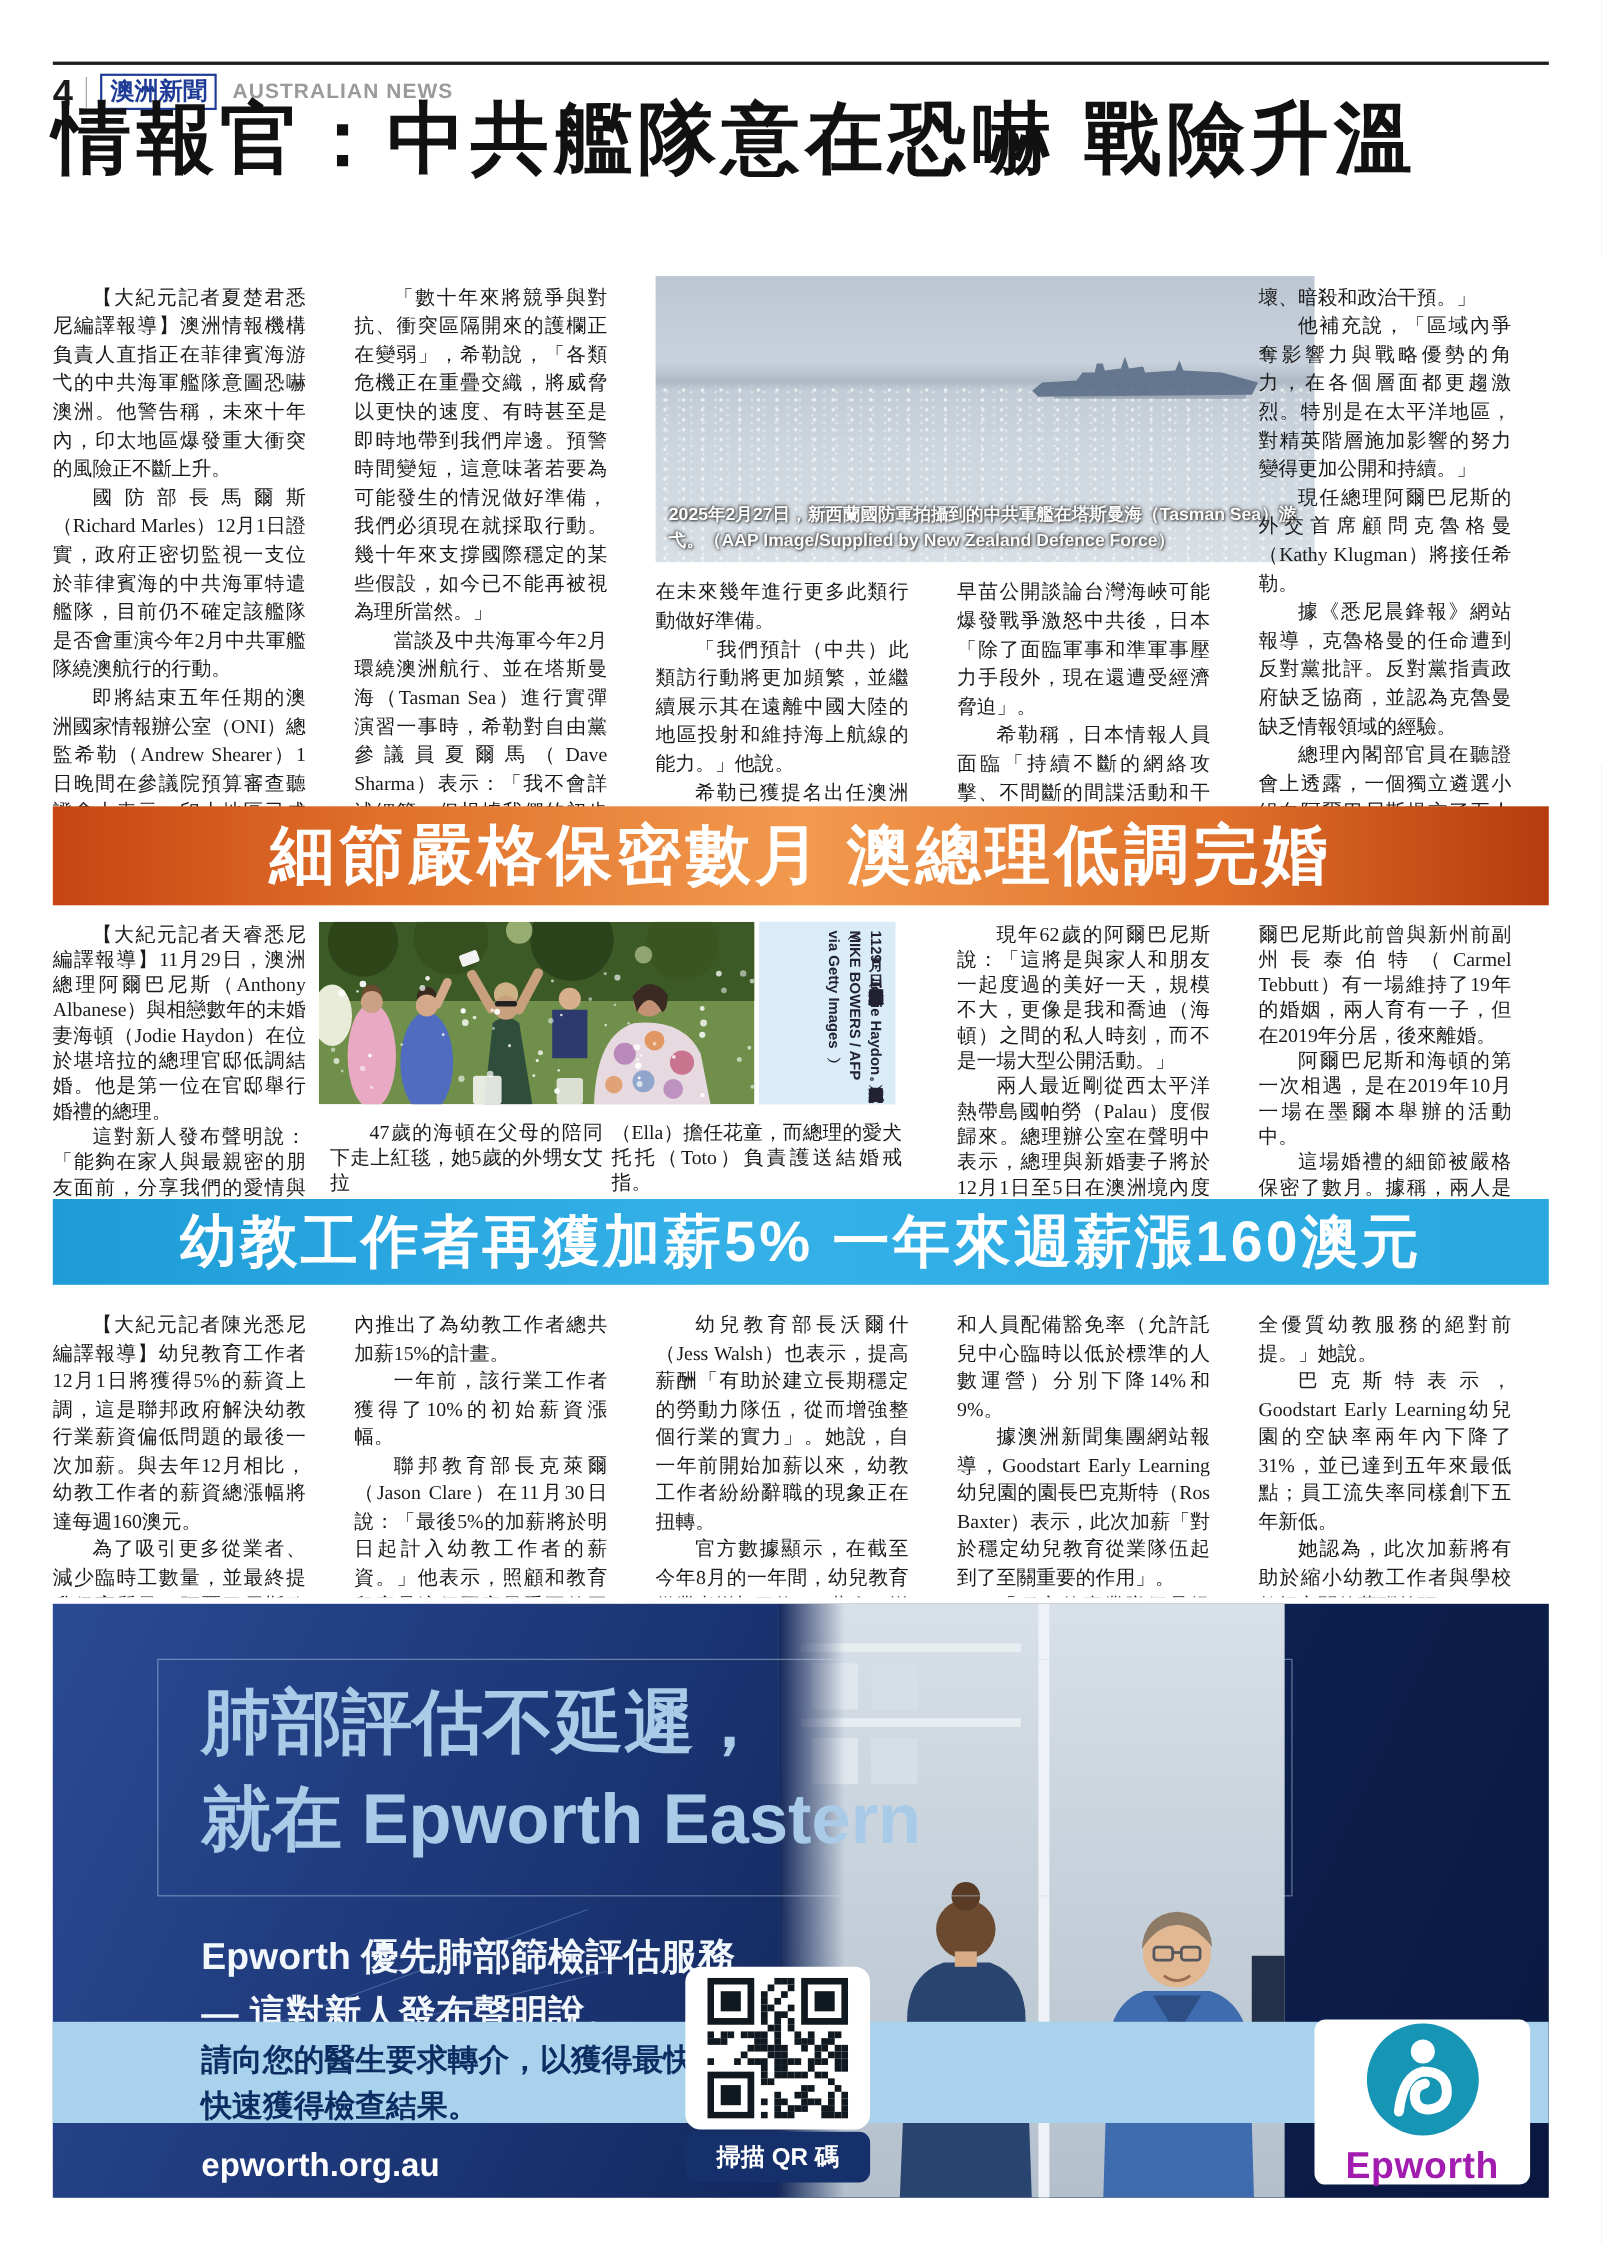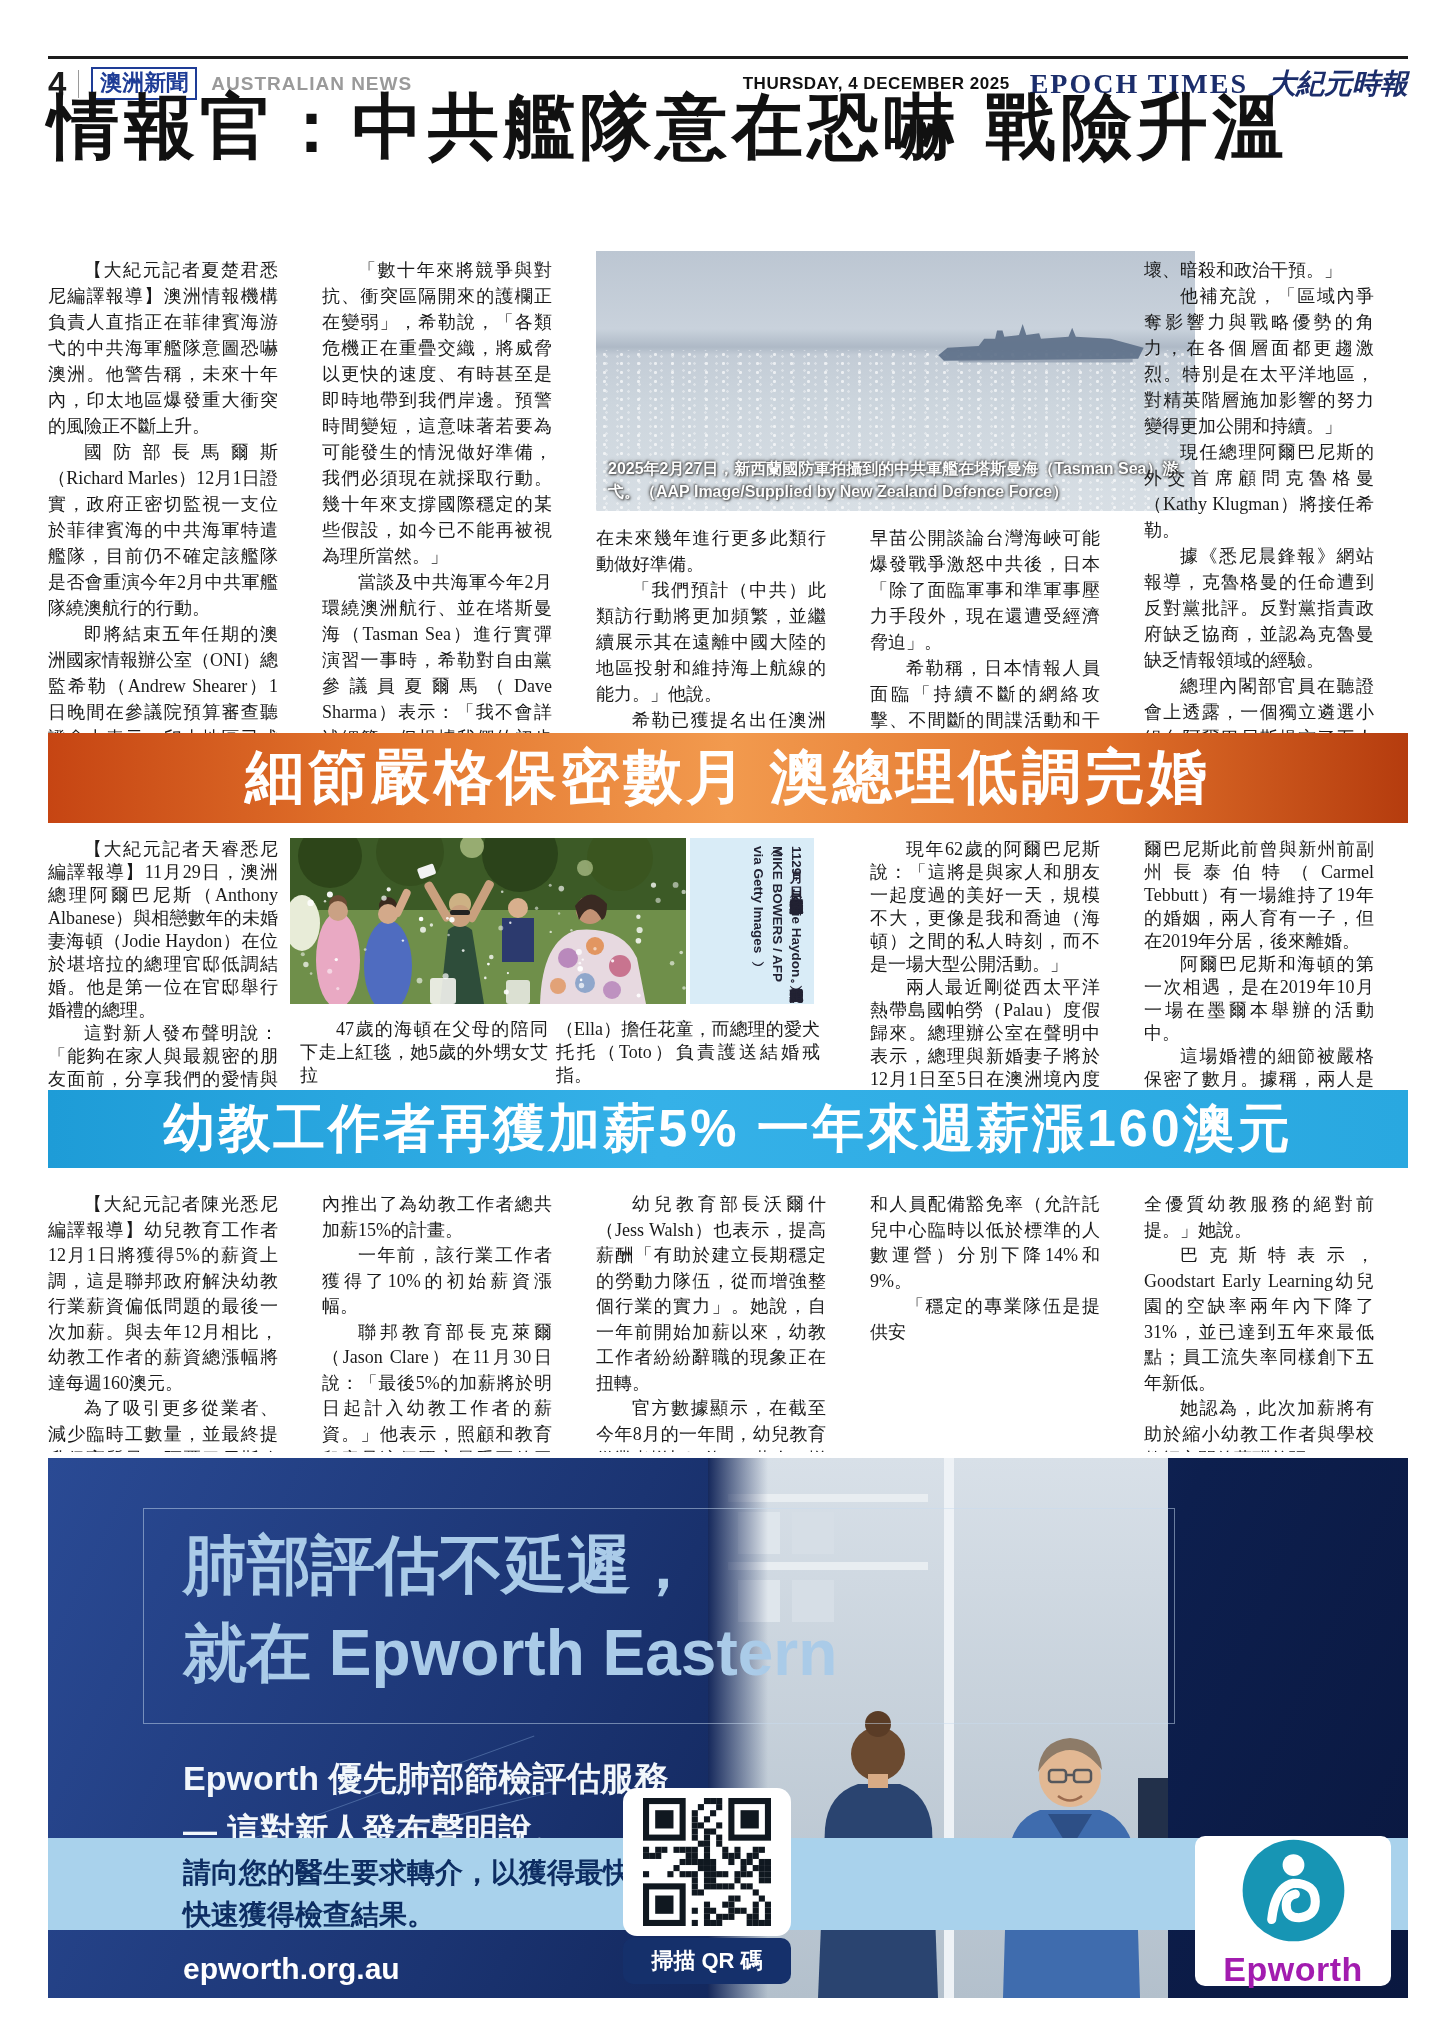--- a/index.html
+++ b/index.html
@@ -97,25 +97,20 @@
 </head>
 <body>
 
 <div class="page">
 
   <div class="header">
     <span class="pageno">4</span>
     <span class="vdiv"></span>
     <span class="section-zh">澳洲新聞</span>
     <span class="section-en">AUSTRALIAN NEWS</span>
-    <span class="header-right">
-      <span class="issue-date">THURSDAY,  4 DECEMBER 2025</span>
-      <span class="masthead-en">EPOCH TIMES</span>
-      <span class="masthead-zh">大紀元時報</span>
-    </span>
   </div>
 
   <div class="headline1">情報官：中共艦隊意在恐嚇 戰險升溫</div>
 
   <div class="art art1">
     <div class="col c1">
         <p>【大紀元記者夏楚君悉尼編譯報導】澳洲情報機構負責人直指正在菲律賓海游弋的中共海軍艦隊意圖恐嚇澳洲。他警告稱，未來十年內，印太地區爆發重大衝突的風險正不斷上升。</p>
         <p>國防部長馬爾斯（Richard Marles）12月1日證實，政府正密切監視一支位於菲律賓海的中共海軍特遣艦隊，目前仍不確定該艦隊是否會重演今年2月中共軍艦隊繞澳航行的行動。</p>
         <p>即將結束五年任期的澳洲國家情報辦公室（ONI）總監希勒（Andrew Shearer）1日晚間在參議院預算審查聽證會上表示，印太地區已成為「全球系統性競爭的中心」，並點名批評中共日益增強的強勢姿態。</p>
       </div>
@@ -288,20 +283,21 @@
         <p>內推出了為幼教工作者總共加薪15%的計畫。</p>
         <p>一年前，該行業工作者獲得了10%的初始薪資漲幅。</p>
         <p>聯邦教育部長克萊爾（Jason Clare）在11月30日說：「最後5%的加薪將於明日起計入幼教工作者的薪資。」他表示，照顧和教育兒童是這個國家最重要的工作之一。早教工作者理應獲得公平報酬。</p>
       </div>
     <div class="col c3">
         <p>幼兒教育部長沃爾什（Jess Walsh）也表示，提高薪酬「有助於建立長期穩定的勞動力隊伍，從而增強整個行業的實力」。她說，自一年前開始加薪以來，幼教工作者紛紛辭職的現象正在扭轉。</p>
         <p>官方數據顯示，在截至今年8月的一年間，幼兒教育從業者增加了約1.51萬人，增幅達6%。在截至10月的一年間，幼兒中心的空缺率</p>
       </div>
     <div class="col c4" data-cont="">
         <p>和人員配備豁免率（允許託兒中心臨時以低於標準的人數運營）分別下降14%和9%。</p>
+        <p>據澳洲新聞集團網站報導，Goodstart Early Learning幼兒園的園長巴克斯特（Ros Baxter）表示，此次加薪「對於穩定幼兒教育從業隊伍起到了至關重要的作用」。</p>
         <p>「穩定的專業隊伍是提供安</p>
       </div>
     <div class="col c5" data-cont="">
         <p>全優質幼教服務的絕對前提。」她說。</p>
         <p>巴克斯特表示，Goodstart Early Learning幼兒園的空缺率兩年內下降了31%，並已達到五年來最低點；員工流失率同樣創下五年新低。</p>
         <p>她認為，此次加薪將有助於縮小幼教工作者與學校教師之間的薪酬差距。◇</p>
       </div>
   </div>
 
   <div class="ad">

